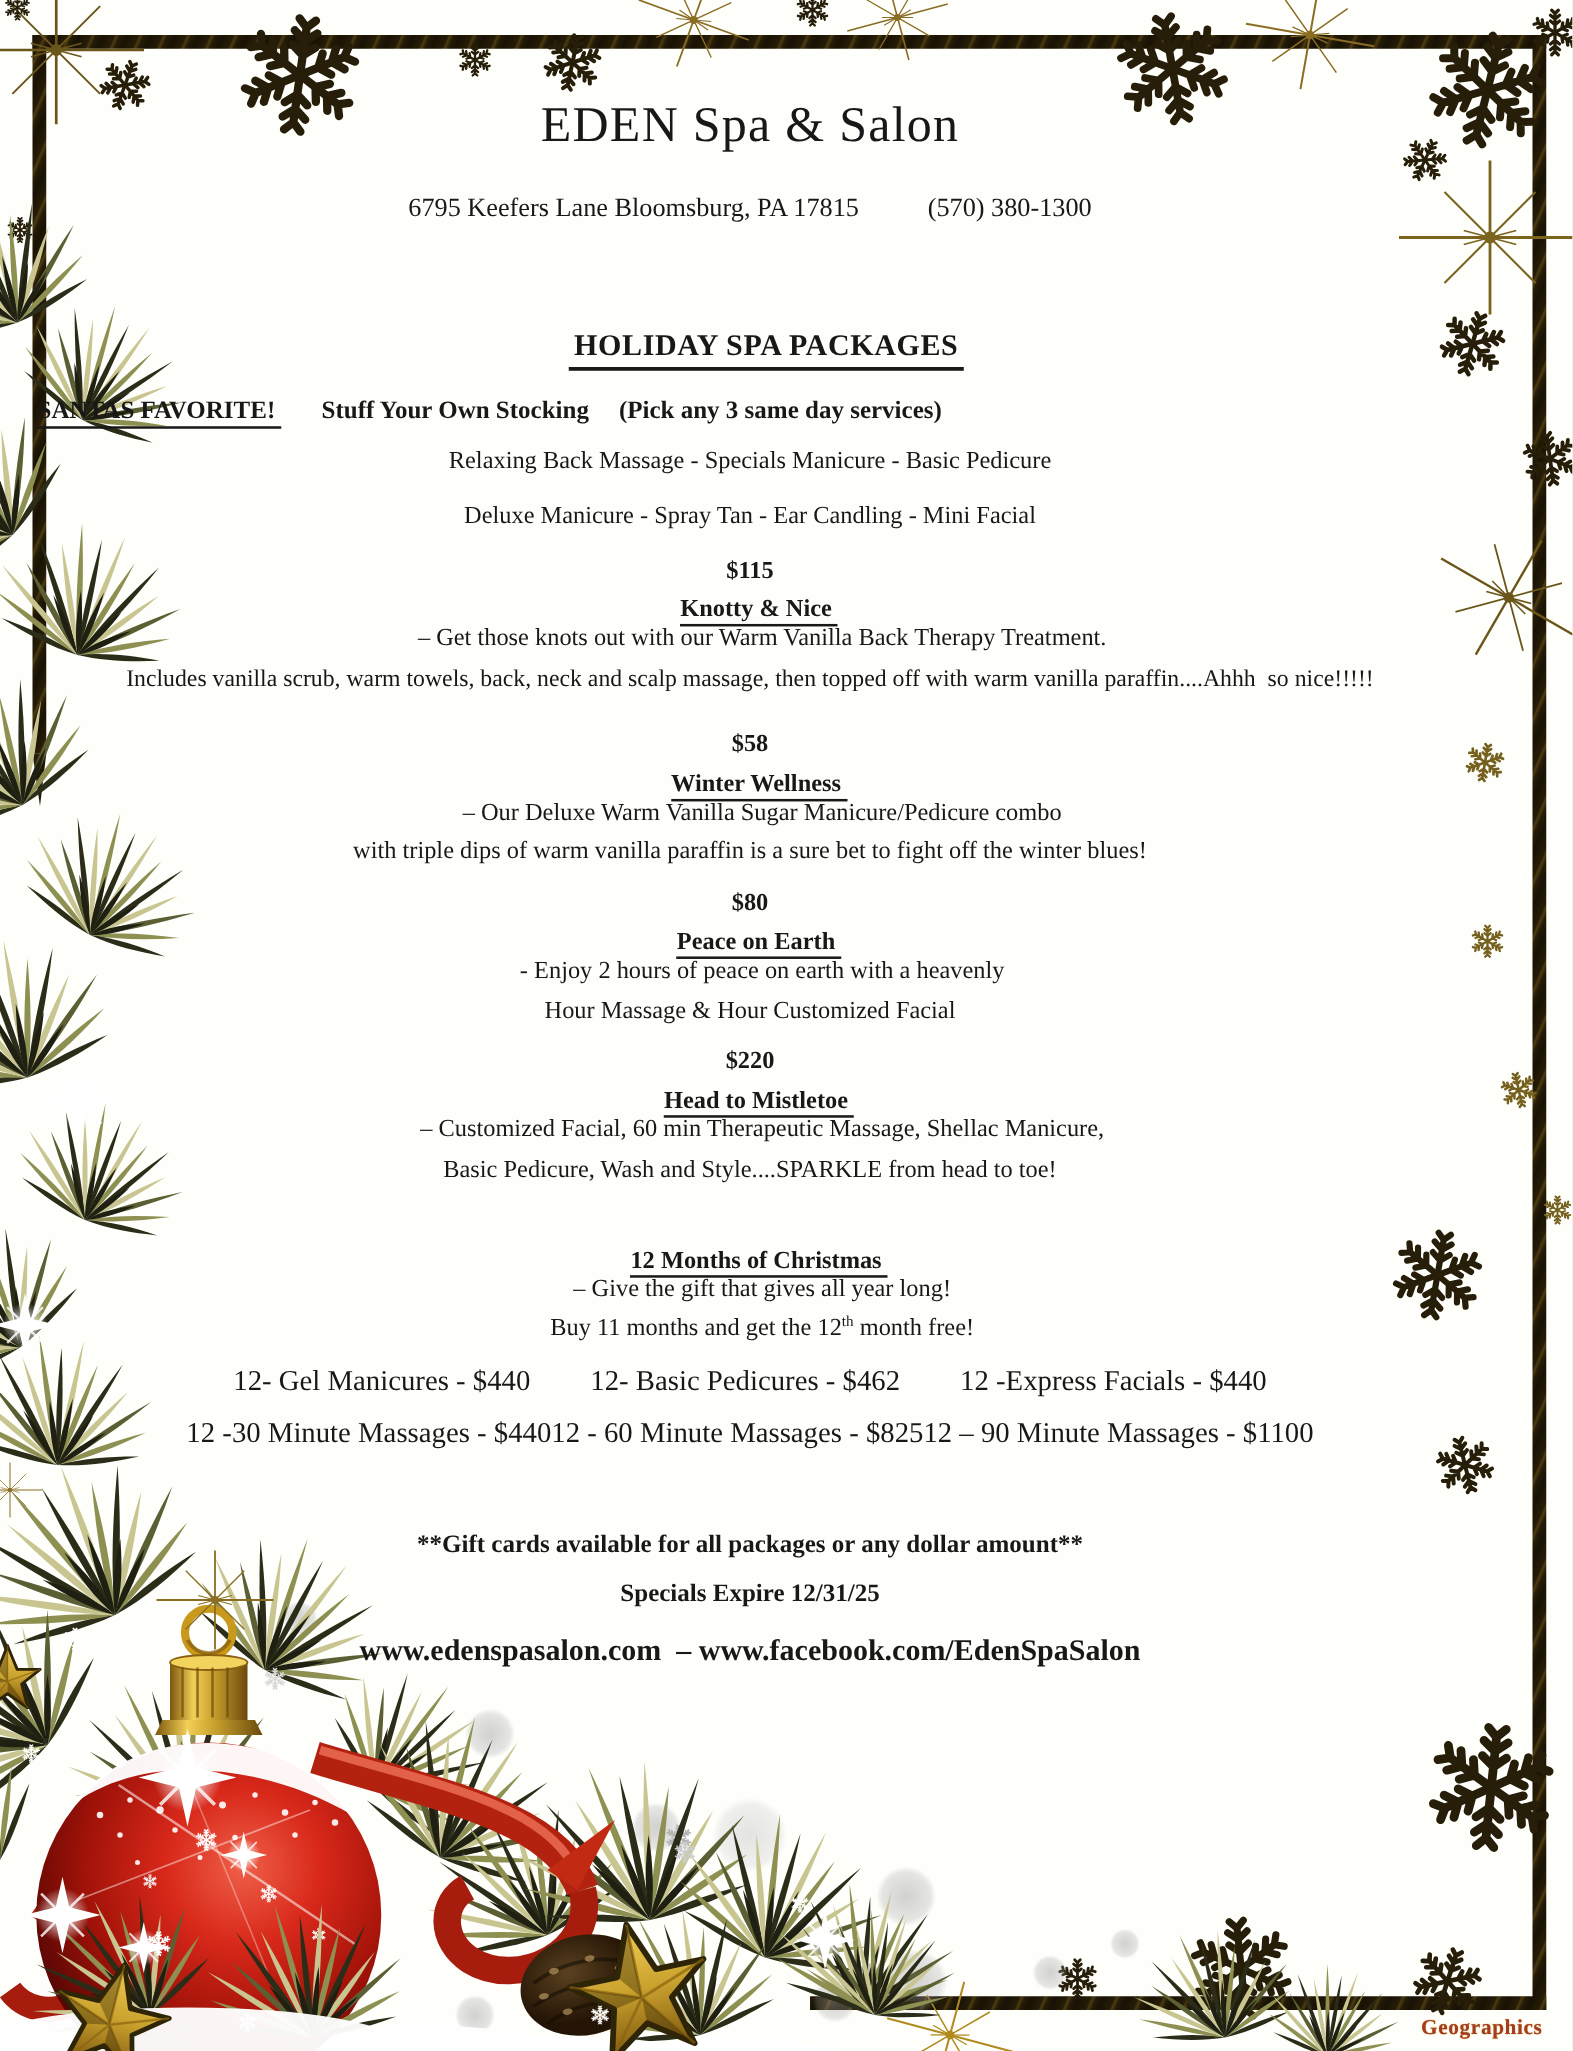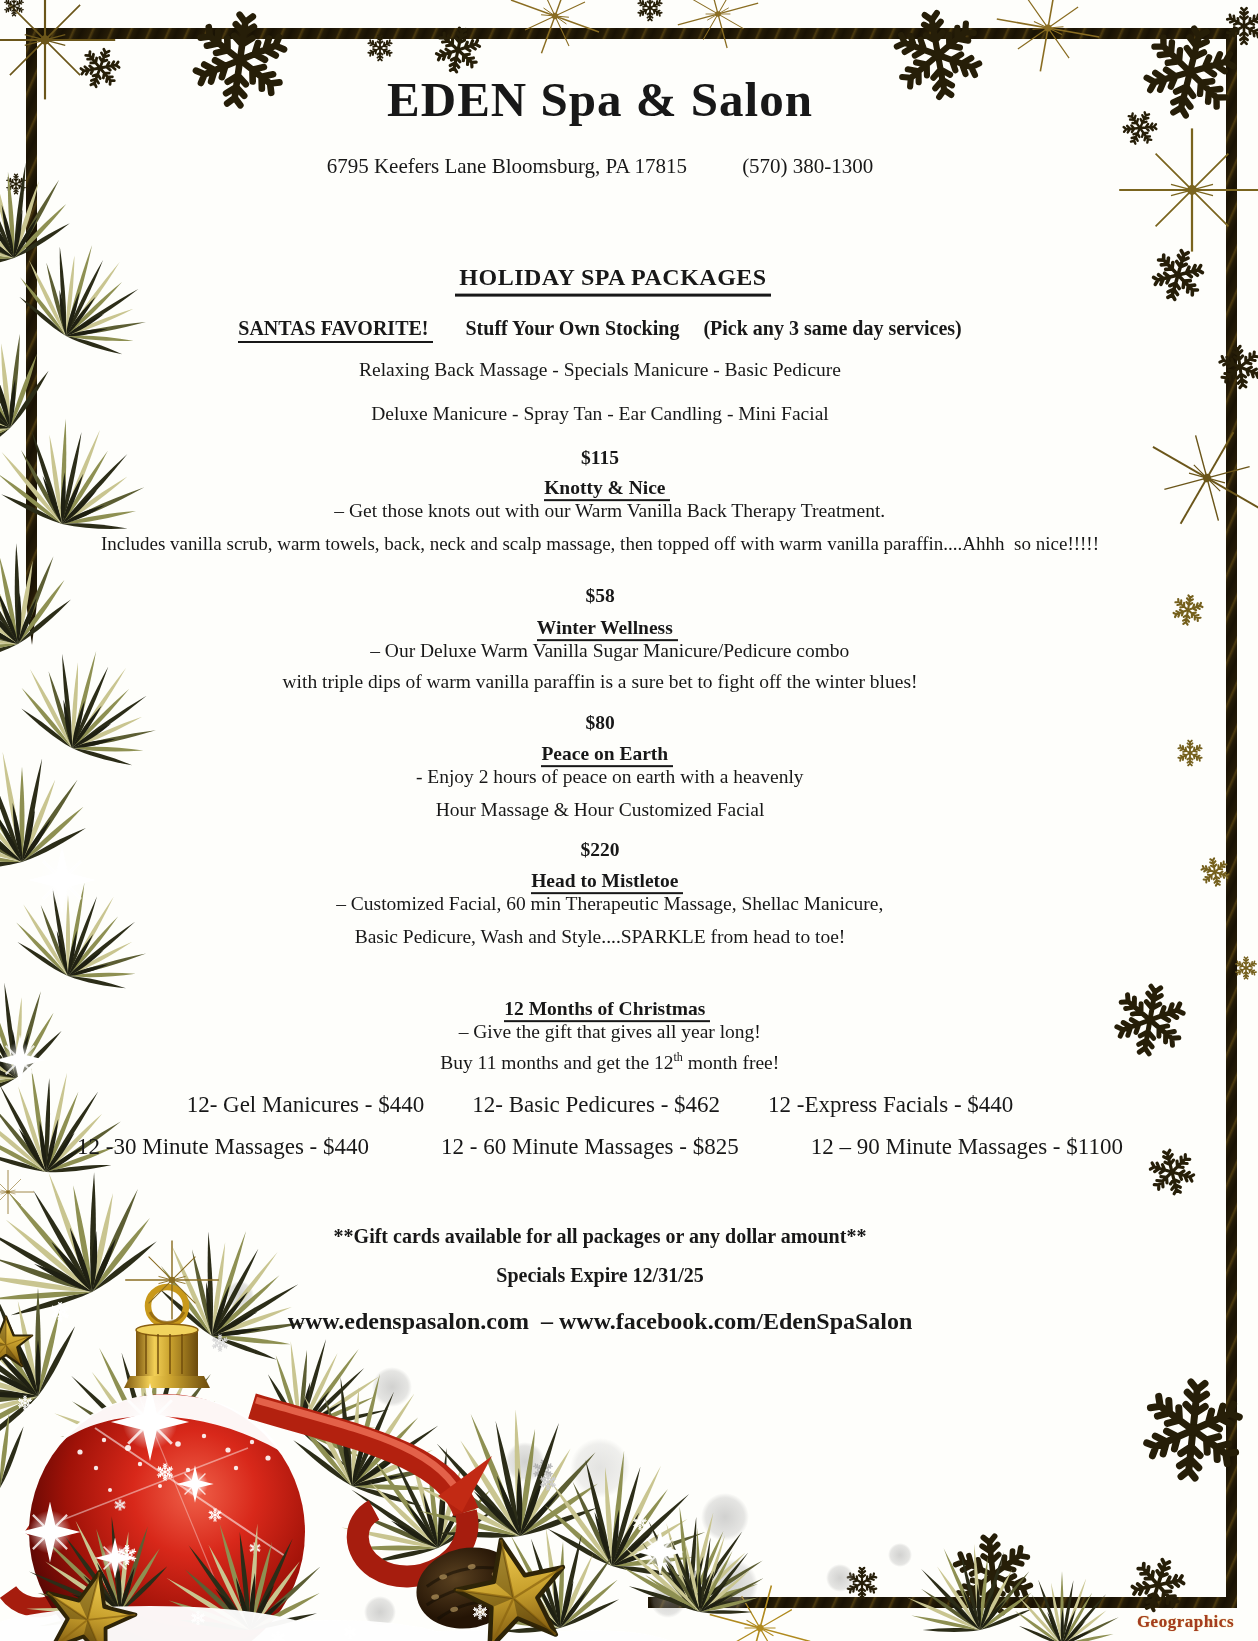--- a/index.html
+++ b/index.html
@@ -1,32 +1,32 @@
 <!DOCTYPE html>
 <html><head>
 <meta charset="utf-8">
 <style>
   html,body{margin:0;padding:0;background:#e8e8e4;}
   .page{position:relative;width:1258px;height:1641px;margin:0 auto;background:#fefefb;overflow:hidden;
         font-family:"Liberation Serif","DejaVu Serif",serif;color:#181818;}
   .decor{position:absolute;left:0;top:0;width:1258px;height:1641px;pointer-events:none;}
   .content{position:absolute;left:30px;top:0;width:1140px;height:1641px;z-index:5;}
   .line{position:absolute;left:0;right:0;text-align:center;transform:translateY(-50%);white-space:pre-wrap;line-height:1.15;}
-  .brand{font-size:49px;font-weight:bold;letter-spacing:1px;}
+  .brand{font-size:40px;font-weight:normal;letter-spacing:1px;}
   .addr{display:flex;justify-content:center;gap:55px;font-size:21px;}
   .menu-title{font-size:24px;font-weight:bold;letter-spacing:.5px;}
   .menu-title .u{display:inline-block;border-bottom:3px solid #181818;padding:0 4px 3px 4px;}
-  .santas{display:flex;justify-content:center;gap:0;font-size:20px;font-weight:bold;}
+  .santas{display:flex;justify-content:flex-start;gap:0;font-size:20px;font-weight:bold;}
   .santas .gap1{width:32px;} .santas .gap2{width:24px;}
   .pkg-name{font-weight:bold;border-bottom:2px solid #181818;padding:0 5px 1px 0;}
   .body-line{font-size:19.5px;}
   .small-line{font-size:19px;}
   .price{font-size:19.5px;font-weight:bold;}
   .row{display:flex;justify-content:center;font-size:23px;}
-  .row1{gap:48px;} .row2{gap:72px;}
+  .row1{gap:48px;} .row2{}
   .bold-line{font-size:20px;font-weight:bold;}
   .web-line{font-size:24px;font-weight:bold;}
   sup{font-size:.62em;}
   .credit{position:absolute;right:24px;top:1612px;z-index:6;font-size:17px;font-weight:bold;
           color:#a53c22;letter-spacing:.5px;text-shadow:0 0 1px #caa22e;margin-left:42px;}
 </style>
 </head>
 <body>
 
 <div class="page">

